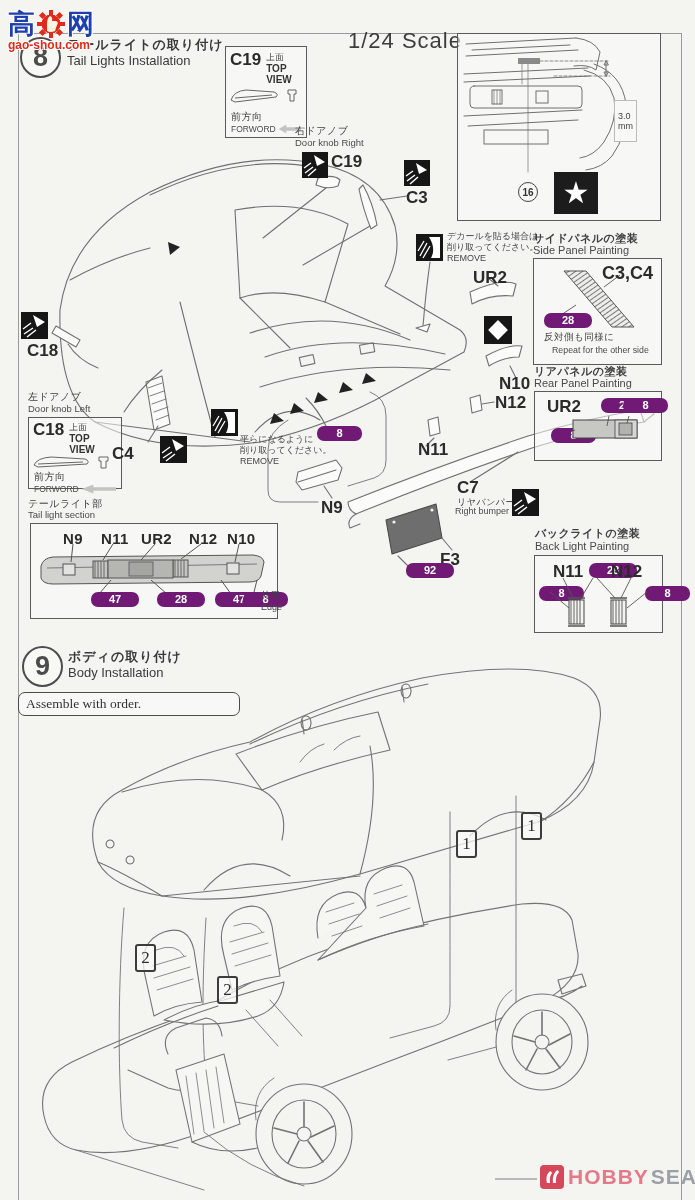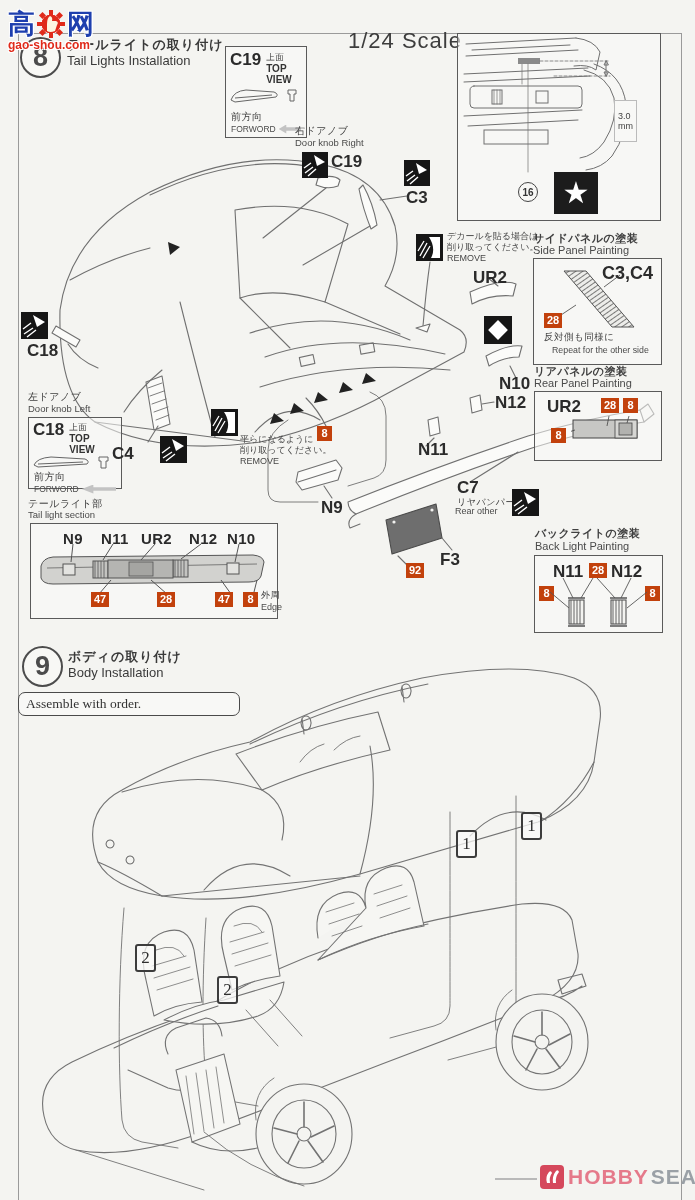--- a/index.html
+++ b/index.html
@@ -6,23 +6,23 @@
   body{width:695px;height:1200px;position:relative;background:#f4f4f1;
        font-family:"Liberation Sans","DejaVu Sans",sans-serif;color:#333;overflow:hidden;}
   .abs{position:absolute;}
   .frame-line{position:absolute;background:#9a9a9a;}
   .title-jp{font-size:13px;font-weight:bold;color:#3a3a3a;letter-spacing:1px;}
   .title-en{font-size:13px;color:#3a3a3a;}
   .jp{font-size:10px;color:#404040;letter-spacing:0.5px;}
   .en{font-size:9.5px;color:#4a4a4a;}
   .part-label{font-weight:bold;font-size:15px;color:#2b2b2b;letter-spacing:0.3px;}
   .part-label-lg{font-weight:bold;font-size:17px;color:#2b2b2b;}
-  .pbox{background:#c2410c;color:#fff;font-weight:bold;font-size:11px;
-        padding:0 3px;line-height:15px;min-width:9px;display:inline-block;
-        text-align:center;border-radius:0;}
+  .pbox{background:#701a75;color:#fff;font-weight:bold;font-size:11px;
+        padding:0 18px;line-height:15px;min-width:9px;display:inline-block;
+        text-align:center;border-radius:7px;}
   .obox{border:2px solid #3c3c3c;border-radius:3px;width:17px;height:24px;
         display:flex;align-items:center;justify-content:center;background:rgba(250,250,248,.75);
         font-family:"Liberation Serif","DejaVu Serif",serif;font-size:17px;color:#2f2f2f;}
   .info-box{border:1px solid #5a5a5a;background:rgba(250,250,248,.55);}
   .step-circle{width:37px;height:37px;border:2.5px solid #4c4c4c;border-radius:50%;
         display:flex;align-items:center;justify-content:center;
         font-size:27px;font-weight:bold;color:#4c4c4c;background:rgba(250,250,248,.6);}
   .scale{font-size:22px;color:#3d3d3d;letter-spacing:1px;}
   .gray-arrow-left{width:40px;height:9px;background:#c3c3c3;
         clip-path:polygon(0 50%,34% 0,34% 30%,100% 30%,100% 70%,34% 70%,34% 100%);}
@@ -274,21 +274,21 @@
     <rect x="7" y="7" width="14" height="14" fill="#fff" transform="rotate(45 14 14)"></rect>
 </svg>
 <div class="abs part-label-lg" style="left:499px;top:374px;">N10</div>
 <div class="abs part-label-lg" style="left:495px;top:393px;">N12</div>
 <div class="abs part-label-lg" style="left:418px;top:440px;">N11</div>
 <span class="abs pbox" style="left:317px;top:426px;">8</span>
 <div class="abs part-label-lg" style="left:321px;top:498px;">N9</div>
 
 <div class="abs part-label-lg" style="left:457px;top:478px;">C7</div>
 <div class="abs jp" style="left:457px;top:496px;font-size:9px;">リヤバンパー</div>
-<div class="abs en" style="left:455px;top:506px;font-size:9px;">Rear other</div>
+<div class="abs en" style="left:455px;top:506px;font-size:9px;">Right bumper</div>
 <svg class="abs" style="left:512px;top:489px;" width="27" height="27" viewBox="0 0 27 27">
   <rect width="27" height="27" fill="#161616"></rect>
     <path d="M12,3 L24,10 L16,15 Z" fill="#fff"></path>
   <path d="M3,22 l9,-6 M2,17 l8,-6 M6,25 l9,-7" stroke="#fff" stroke-width="1.4"></path>
 </svg>
 
 <div class="abs part-label-lg" style="left:440px;top:550px;">F3</div>
 <span class="abs pbox" style="left:406px;top:563px;">92</span>
 
 <div class="abs jp" style="left:533px;top:231px;font-size:11px;font-weight:bold;">サイドパネルの塗装</div>

